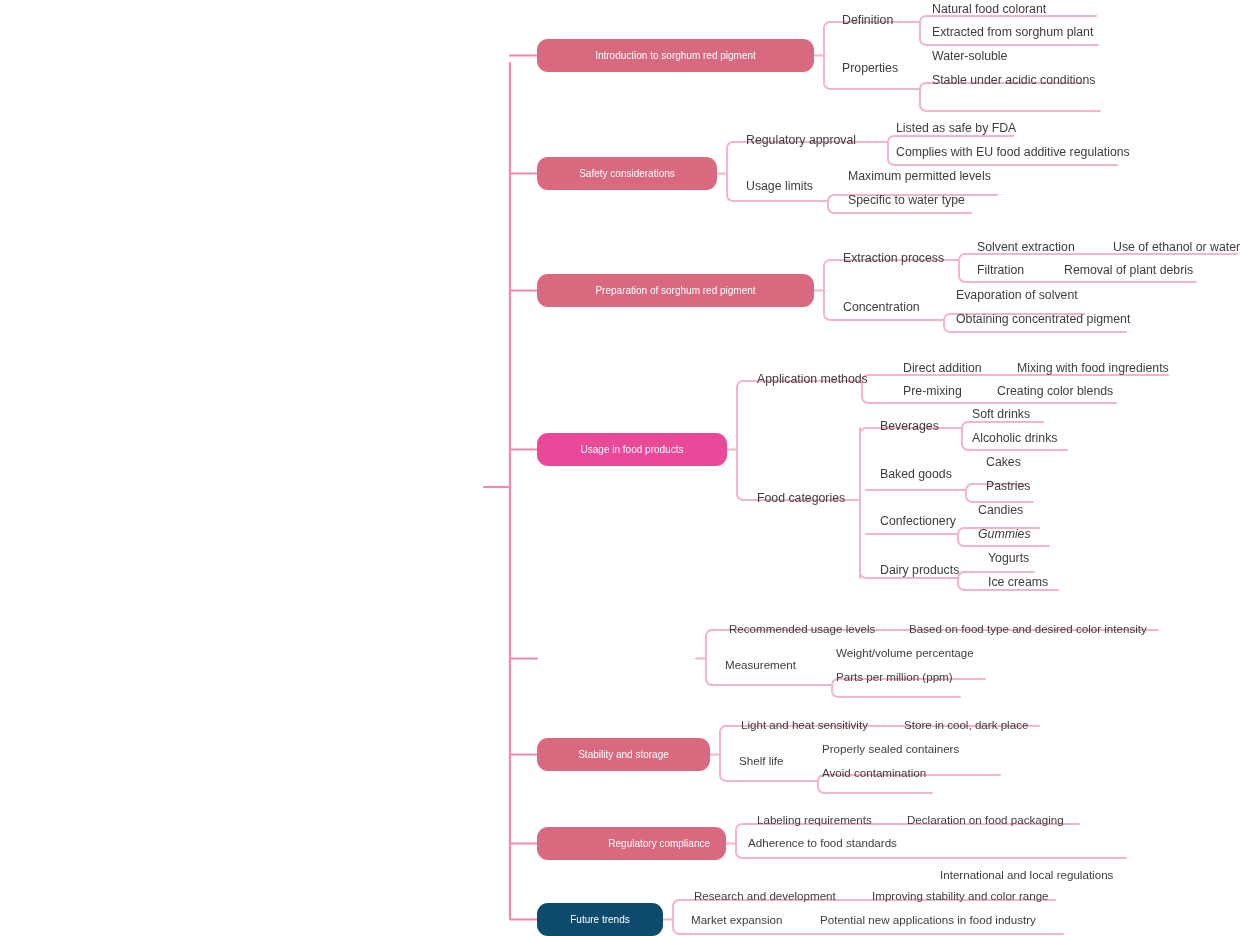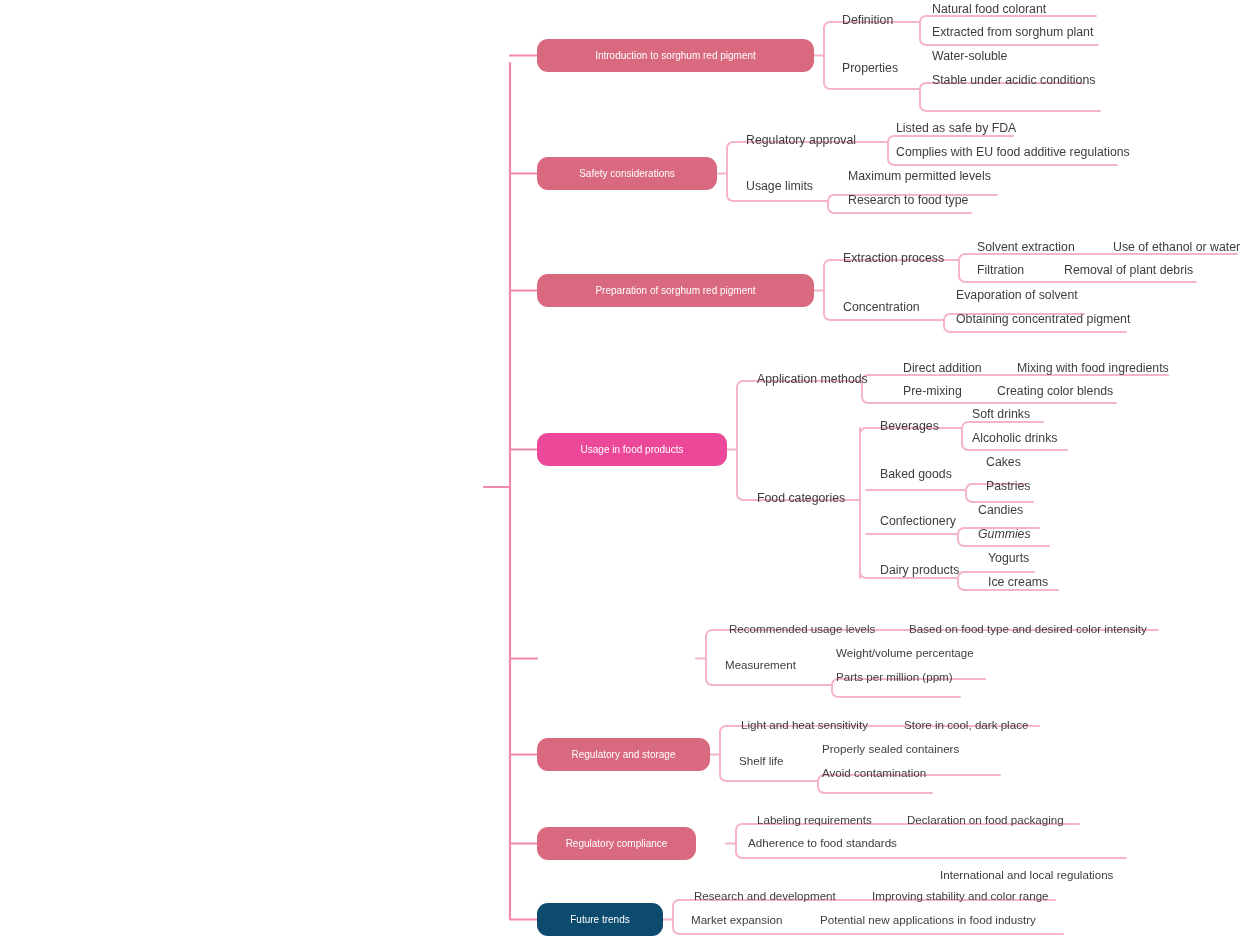--- a/index.html
+++ b/index.html
@@ -179,44 +179,44 @@
   <div class="node l2" style="left: 537px; top: 157px; width: 180px; background: rgb(217, 105, 127); color: rgb(255, 255, 255);">
     <span>Safety considerations</span>
   </div>
   <div class="node l2" style="left: 537px; top: 274px; width: 277px; background: rgb(217, 105, 127); color: rgb(255, 255, 255);">
     <span>Preparation of sorghum red pigment</span>
   </div>
   <div class="node l2" style="left: 537px; top: 433px; width: 190px; background: #ec4899; color: rgb(255, 255, 255);">
     <span>Usage in food products</span>
   </div>
   <div class="node l2" style="left: 537px; top: 738px; width: 173px; background: rgb(217, 105, 127); color: rgb(255, 255, 255);">
-    <span>Regulatory and storage</span>
-  </div>
-  <div class="node l2" style="left: 537px; top: 827px; width: 159px; background: rgb(217, 105, 127); color: rgb(255, 255, 255);">
+    <span>Stability and storage</span>
+  </div>
+  <div class="node l2" style="left: 537px; top: 827px; width: 189px; background: rgb(217, 105, 127); color: rgb(255, 255, 255); justify-content: flex-end;">
     <span>Regulatory compliance</span>
   </div>
   <div class="node l2" style="left: 537px; top: 903px; width: 126px; background: #0c4a6e; color: rgb(255, 255, 255);">
     <span>Future trends</span>
   </div>
 
   <div class="lbl" style="left: 842px; top: 27px; color: rgb(61, 61, 61);">Definition</div>
   <div class="lbl" style="left: 932px; top: 16px; color: rgb(61, 61, 61);">Natural food colorant</div>
   <div class="lbl" style="left: 932px; top: 39px; color: rgb(61, 61, 61);">Extracted from sorghum plant</div>
 
   <div class="lbl" style="left: 842px; top: 75px; color: rgb(61, 61, 61);">Properties</div>
   <div class="lbl" style="left: 932px; top: 63px; color: rgb(61, 61, 61);">Water-soluble</div>
   <div class="lbl" style="left: 932px; top: 87px; color: rgb(61, 61, 61);">Stable under acidic conditions</div>
 
   <div class="lbl" style="left: 746px; top: 147px; color: rgb(61, 61, 61);">Regulatory approval</div>
   <div class="lbl" style="left: 896px; top: 135px; color: rgb(61, 61, 61);">Listed as safe by FDA</div>
   <div class="lbl" style="left: 896px; top: 159px; color: rgb(61, 61, 61);">Complies with EU food additive regulations</div>
 
   <div class="lbl" style="left: 746px; top: 193px; color: rgb(61, 61, 61);">Usage limits</div>
   <div class="lbl" style="left: 848px; top: 183px; color: rgb(61, 61, 61);">Maximum permitted levels</div>
-  <div class="lbl" style="left: 848px; top: 207px; color: rgb(61, 61, 61);">Research to food type</div>
+  <div class="lbl" style="left: 848px; top: 207px; color: rgb(61, 61, 61);">Specific to water type</div>
 
   <div class="lbl" style="left: 843px; top: 265px; color: rgb(61, 61, 61);">Extraction process</div>
   <div class="lbl" style="left: 977px; top: 254px; color: rgb(61, 61, 61);">Solvent extraction</div>
   <div class="lbl" style="left: 1113px; top: 254px; color: rgb(61, 61, 61);">Use of ethanol or water</div>
   <div class="lbl" style="left: 977px; top: 277px; color: rgb(61, 61, 61);">Filtration</div>
   <div class="lbl" style="left: 1064px; top: 277px; color: rgb(61, 61, 61);">Removal of plant debris</div>
 
   <div class="lbl" style="left: 843px; top: 314px; color: rgb(61, 61, 61);">Concentration</div>
   <div class="lbl" style="left: 956px; top: 302px; color: rgb(61, 61, 61);">Evaporation of solvent</div>
   <div class="lbl" style="left: 956px; top: 326px; color: rgb(61, 61, 61);">Obtaining concentrated pigment</div>

